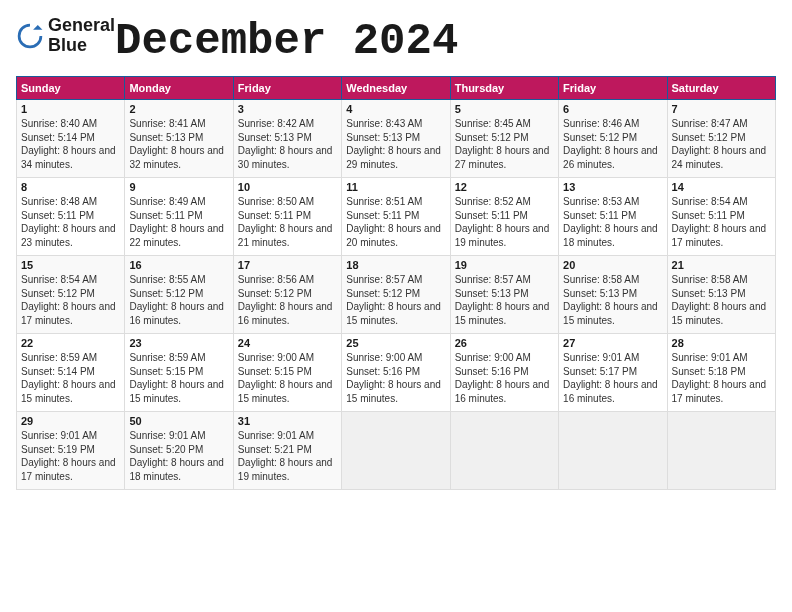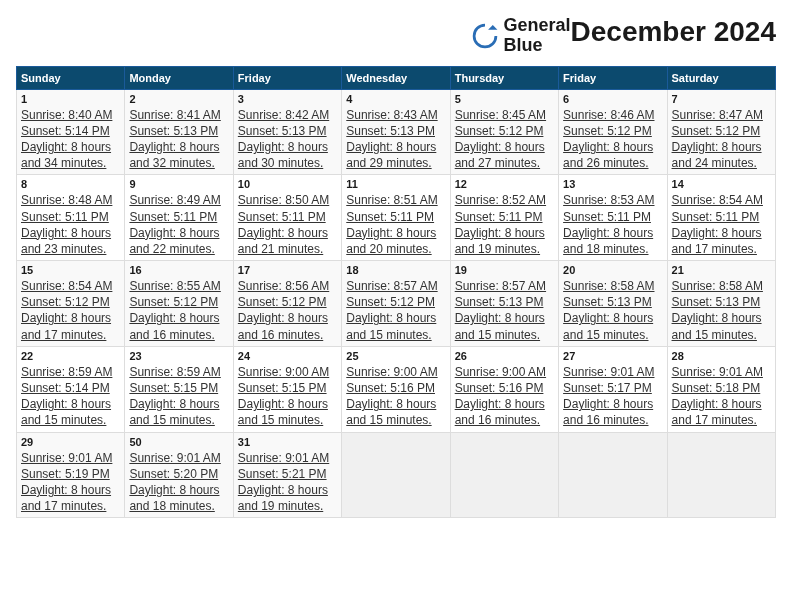--- a/index.html
+++ b/index.html
@@ -6,21 +6,21 @@
     body {
       font-family: Arial, sans-serif;
       background: #fff;
       width: 792px;
       height: 612px;
       overflow: hidden;
       padding: 16px;
     }
     .header {
       display: flex;
-      justify-content: flex-end;
+      justify-content: flex-start;
       align-items: flex-start;
       margin-bottom: 10px;
     }
     .logo {
       display: flex;
       align-items: center;
       gap: 4px;
     }
     .logo-text {
       font-size: 18px;
@@ -32,35 +32,36 @@
       display: block;
     }
     .logo-icon {
       width: 28px;
       height: 28px;
     }
     .title-section {
       text-align: right;
     }
     .month-title {
-      font-size: 28px;
+      font-size: 44px;
       font-weight: bold;
       color: #1a1a1a;
+      font-family: Liberation Mono, monospace;
     }
     .location {
       font-size: 14px;
       color: #444;
     }
     table {
       width: 100%;
       border-collapse: collapse;
       font-size: 9px;
     }
     thead tr {
-      background-color: #0c4a6e;
+      background-color: #be185d;
       color: white;
     }
     thead th {
       padding: 5px 4px;
       text-align: left;
       font-size: 11px;
       font-weight: bold;
       border: 1px solid #1a5a9a;
     }
     tbody tr {
@@ -79,24 +80,23 @@
       width: 14.28%;
       height: 78px;
     }
     .day-num {
       font-size: 11px;
       font-weight: bold;
       color: #1a1a1a;
       margin-bottom: 2px;
     }
     .day-info {
-      font-size: 12px;
+      font-size: 10px;
       color: #333;
       line-height: 1.35;
-      text-decoration: underline;
     }
     .empty-cell {
       background-color: #f0f0f0;
     }
   </style>
 </head>
 <body>
 
 <div class="header">
   <div class="logo">

